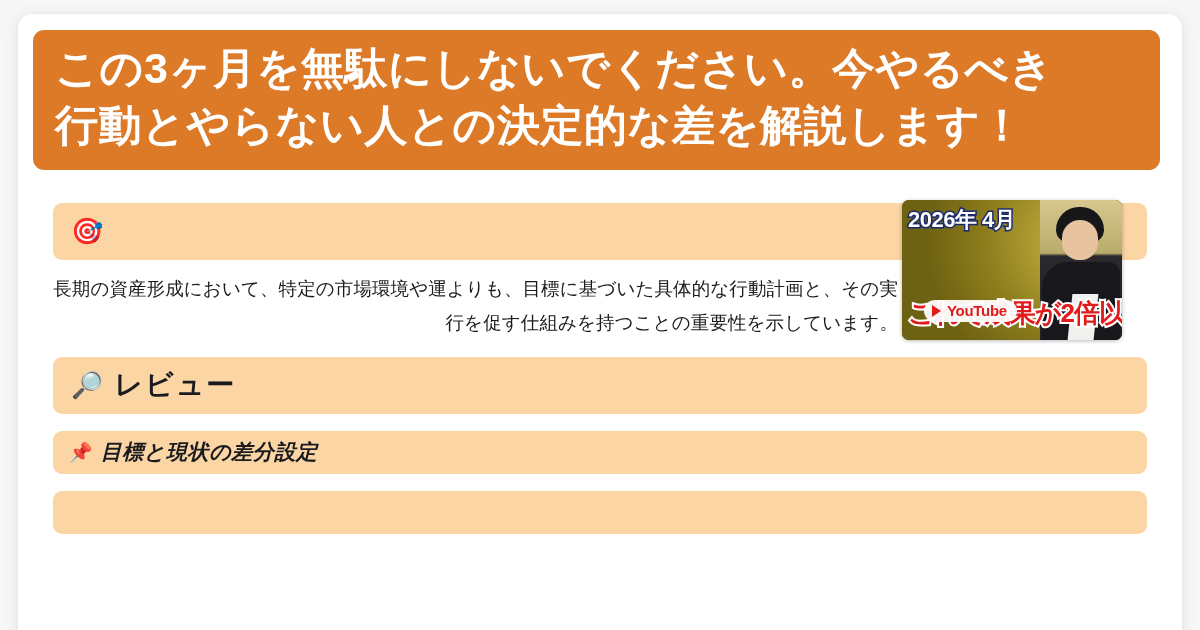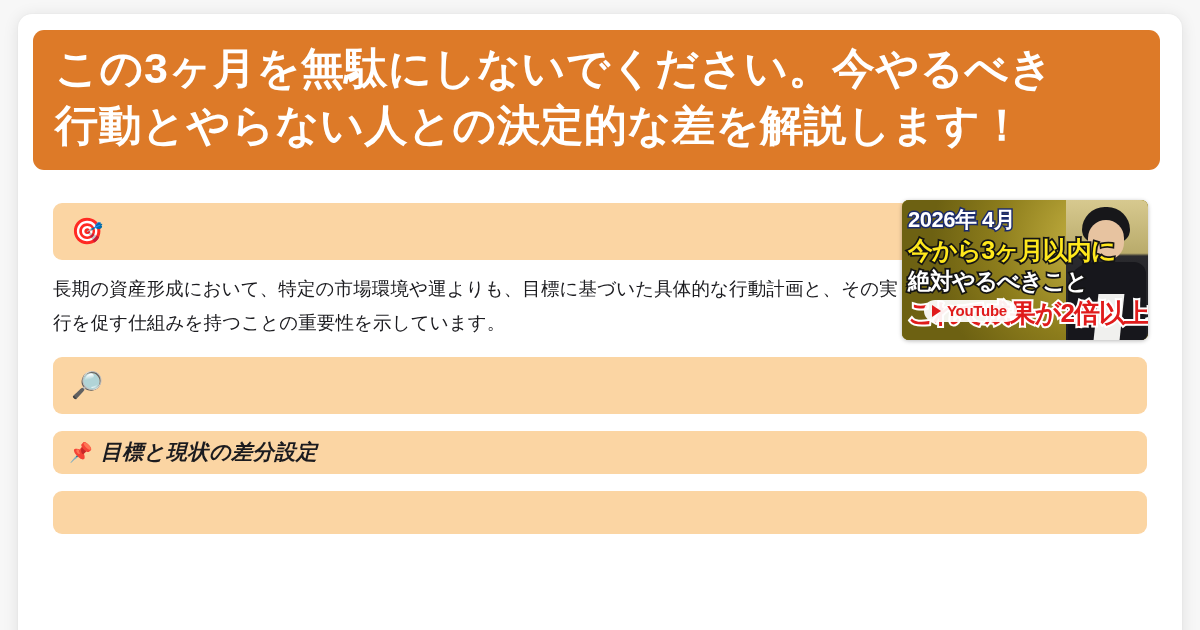--- a/index.html
+++ b/index.html
@@ -105,28 +105,29 @@
 
   .inline-icon {
     font-size: 16px;
     color: #333;
     margin-right: 1px;
   }
 
   
   .point-para {
     width: 845px;
+    text-align: right;
   }
 
   
   .thumb {
     position: absolute;
     left: 902px;
     top: 200px;
-    width: 246px;
+    width: 220px;
     height: 140px;
     border-radius: 7px;
     overflow: hidden;
     box-shadow: 0 1px 4px rgba(0,0,0,0.28);
     background: #8a7a18;
   }
   .thumb-bg {
     position: absolute;
     inset: 0;
     background:
@@ -258,41 +259,40 @@
 
   <div class="content">
 
     <div class="section-header h1">
       <span class="sec-icon">🎯</span>
     </div>
     <p class="body-text point-para">長期の資産形成において、特定の市場環境や運よりも、目標に基づいた具体的な行動計画と、その実行を促す仕組みを持つことの重要性を示しています。</p>
 
     <div class="section-header h1">
       <span class="sec-icon">🔎</span>
+      <span class="sec-label">レビュー</span>
     </div>
 
     <div class="section-header h2">
       <span class="sec-icon">📌</span>
       <span class="sec-label">目標と現状の差分設定</span>
     </div>
 
     <div class="section-header h2">
       <span class="sec-icon"></span>
       <span class="sec-label"></span>
     </div>
   </div>
 
   <div class="thumb">
     <div class="thumb-bg"></div>
     <div class="thumb-person"></div>
     <div class="thumb-body"></div>
     <div class="thumb-collar"></div>
     <div class="thumb-line tl1">2026年 4月</div>
-    <div class="thumb-line tl2">今から3ヶ月以内に</div>
-    <div class="thumb-line tl3">絶対やるべきこと</div>
     <div class="thumb-line tl4">これで成果が2倍以上増える</div>
     <div class="yt-badge">
       <span class="yt-tri"></span>
       <span class="yt-label">YouTube</span>
     </div>
   </div>
 
 </div>
 
 </body></html>

